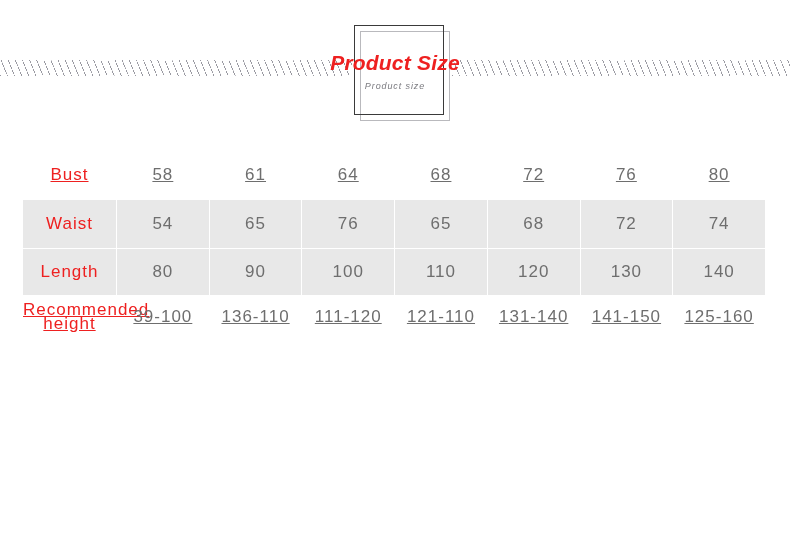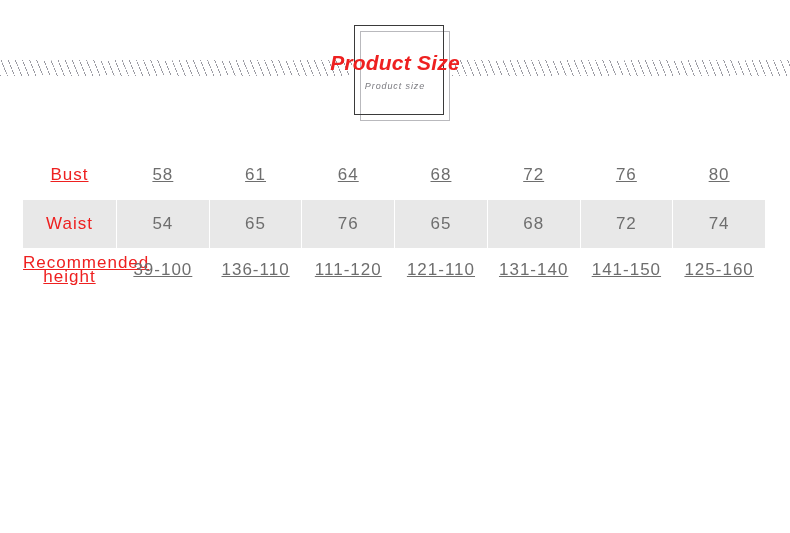--- a/index.html
+++ b/index.html
@@ -164,20 +164,30 @@
       <td class="label-cell">Waist</td>
       <td class="val">54</td>
       <td class="val">65</td>
       <td class="val">76</td>
       <td class="val">65</td>
       <td class="val">68</td>
       <td class="val">72</td>
       <td class="val">74</td>
     </tr>
 
+    <tr class="row-shaded r-length">
+      <td class="label-cell">Length</td>
+      <td class="val">80</td>
+      <td class="val">90</td>
+      <td class="val">100</td>
+      <td class="val">110</td>
+      <td class="val">120</td>
+      <td class="val">130</td>
+      <td class="val">140</td>
+    </tr>
 
     <tr class="row-plain r-rec">
       <td class="label-cell small"><span>Recommended</span><br><span>height</span></td>
       <td class="val">39-100</td>
       <td class="val">136-110</td>
       <td class="val">111-120</td>
       <td class="val">121-110</td>
       <td class="val">131-140</td>
       <td class="val">141-150</td>
       <td class="val">125-160</td>

